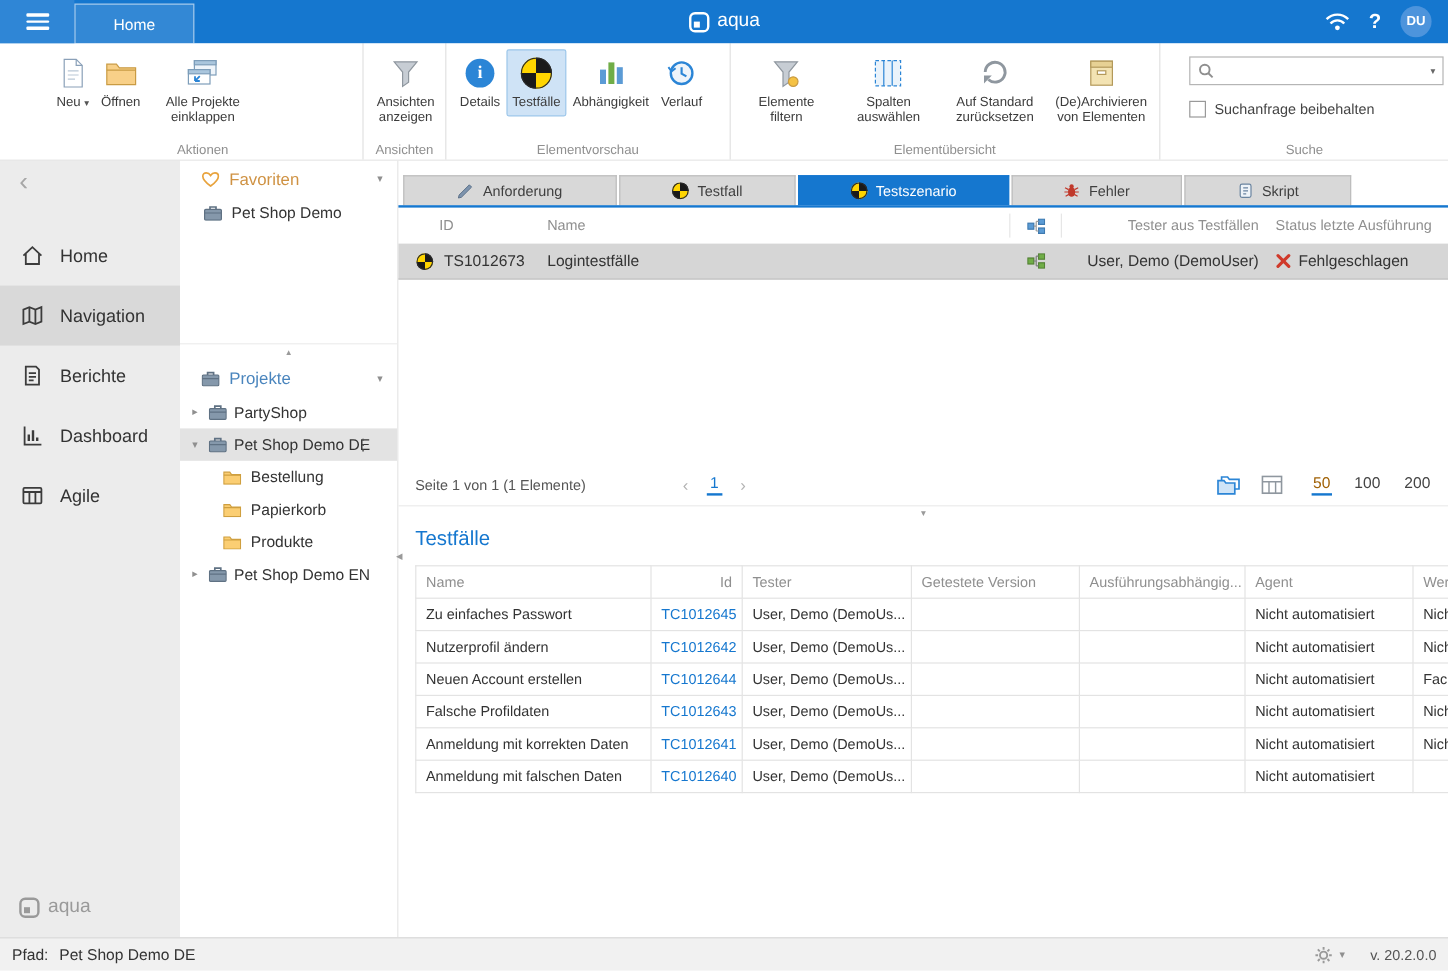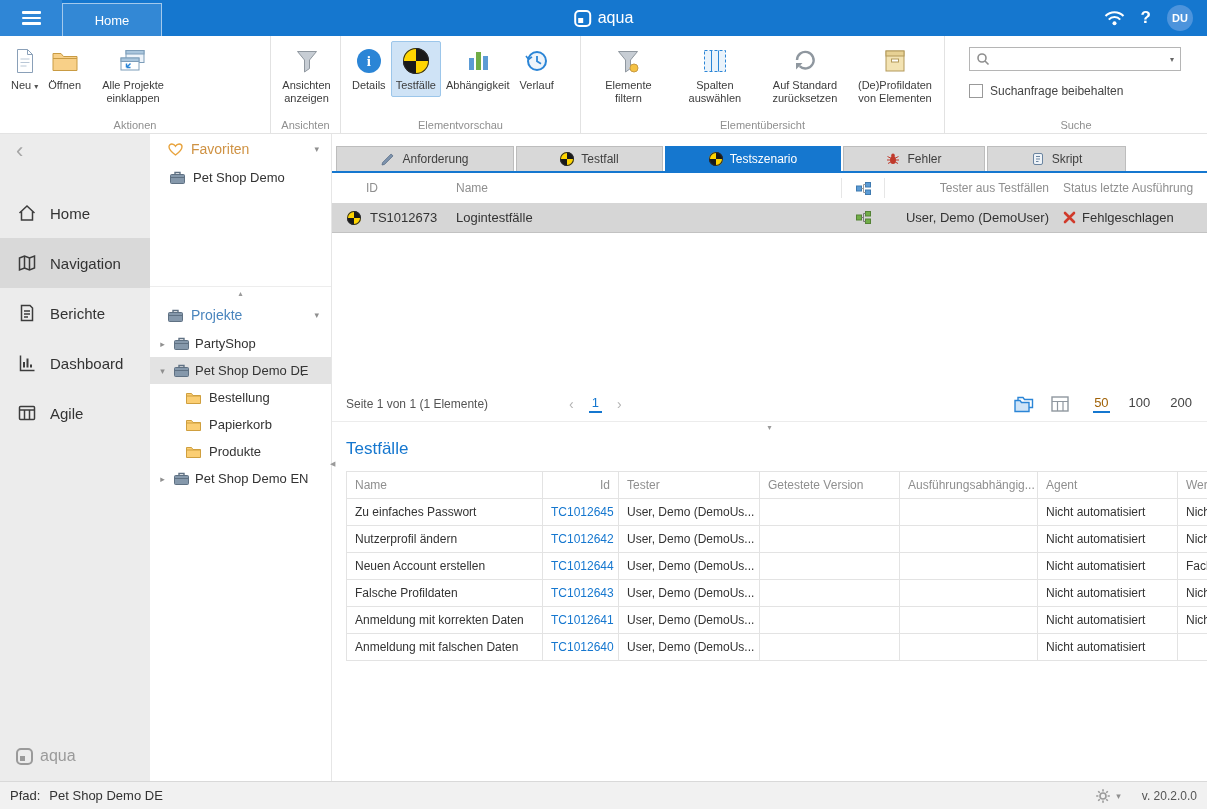--- a/index.html
+++ b/index.html
@@ -23,21 +23,21 @@
   
   .ribbon { position:absolute; top:36px; left:0; right:0; height:98px; background:#fff; border-bottom:1px solid #e3e3e3; display:flex; }
   .rgroup { position:relative; padding:5px 4px 16px 6px; display:flex; align-items:flex-start; }
   .rgroup + .rgroup { border-left:1px solid #e2e2e2; }
   .rcaption { position:absolute; bottom:2px; left:0; right:0; text-align:center; font-size:11px; color:#8f8f8f; }
   .rbtn { display:flex; flex-direction:column; align-items:center; gap:3px; padding:4px 4px; border:1px solid transparent; border-radius:2px; font-size:11px; color:#3c3c3c; text-align:center; cursor:pointer; }
   .rbtn .ric { height:30px; display:flex; align-items:center; justify-content:center; }
   .rbtn.selected { background:#cfe3f6; border-color:#9cc6ea; }
   .rlabel { line-height:1.15; max-width:84px; }
   .dd { font-size:8px; margin-left:3px; color:#555; }
-  .g-aktionen { width:270px; } .g-ansichten { width:70px; } .g-vorschau { width:240px; } .g-uebersicht { width:364px; } .g-suche { flex:1; }
+  .g-aktionen { width:270px;margin-left:36px; } .g-ansichten { width:70px; } .g-vorschau { width:240px; } .g-uebersicht { width:364px; } .g-suche { flex:1; }
   .info-circle { width:24px; height:24px; border-radius:50%; background:#2b85d6; color:#fff; font-weight:bold; font-size:15px; font-family:"Liberation Serif","DejaVu Serif",serif; display:flex; align-items:center; justify-content:center; }
   .checker { border-radius:50%; background:conic-gradient(#1a1a1a 0 25%, #ffd500 0 50%, #1a1a1a 0 75%, #ffd500 0 100%); box-shadow:0 0 0 1px #2a2a2a inset; }
   .checker.lg { width:26px; height:26px; }
   .checker.sm { width:14px; height:14px; }
   .search-inner { display:flex; flex-direction:column; margin:6px 0 0 18px; width:212px; }
   .search-box { display:flex; align-items:center; height:24px; border:1px solid #b5b5b5; padding:0 6px; gap:5px; background:#fff; }
   .search-box input { border:none; outline:none; flex:1; font:inherit; min-width:0; background:transparent; }
   .search-caret { font-size:8px; color:#666; cursor:pointer; }
   .search-check { display:flex; align-items:center; gap:7px; margin-top:13px; font-size:12px; color:#444; cursor:pointer; }
   .checkbox { width:14px; height:14px; border:1px solid #999; background:#fff; }
@@ -261,21 +261,21 @@
         <div class="rlabel">Auf Standard zurücksetzen</div>
       </div>
       <div class="rbtn">
         <div class="ric">
           <svg width="24" height="26" viewBox="0 0 24 26">
               <rect x="3" y="3" width="18" height="20" fill="#f3e3b3" stroke="#b3995a"></rect>
               <rect x="3" y="3" width="18" height="5" fill="#e7d194" stroke="#b3995a"></rect>
               <rect x="8.5" y="11" width="7" height="3" fill="#fff" stroke="#b3995a"></rect>
             </svg>
         </div>
-        <div class="rlabel">(De)Profildaten von Elementen</div>
+        <div class="rlabel">(De)Archivieren von Elementen</div>
       </div>
       <div class="rcaption">Elementübersicht</div>
     </div>
 
     <div class="rgroup g-suche">
       <div class="search-inner">
         <div class="search-box">
           <span>
             <svg width="14" height="14" viewBox="0 0 14 14">
                 <circle cx="6" cy="6" r="4" fill="none" stroke="#8f8f8f" stroke-width="1.6"></circle>

